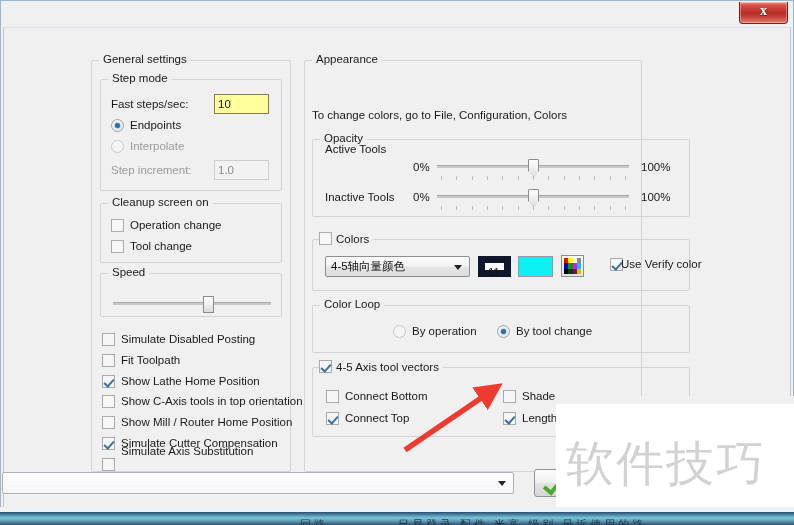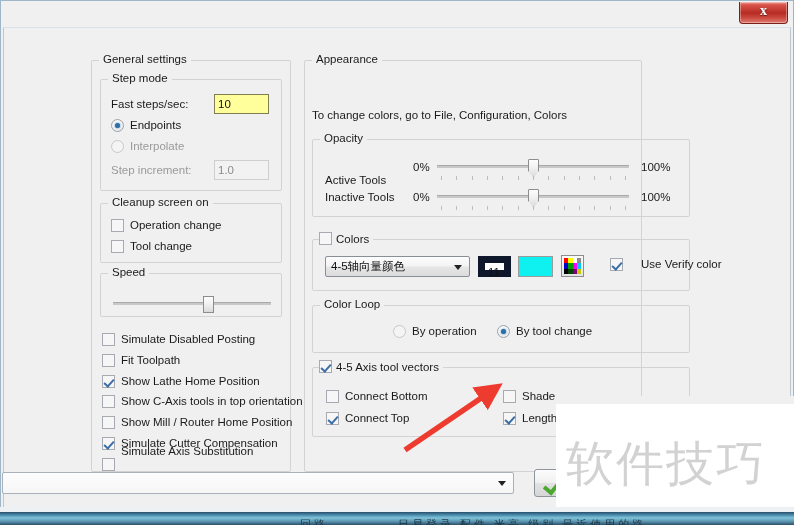--- a/index.html
+++ b/index.html
@@ -353,21 +353,21 @@
       </div>
 
       <div class="group" style="left:300px; top:32px; width:338px; height:412px;">
         <div class="legend">Appearance</div>
 
         <div class="lbl" style="left:7px; top:48px;">To change colors, go to File, Configuration, Colors</div>
 
         <div class="group" style="left:7px; top:78px; width:378px; height:78px;">
           <div class="legend">Opacity</div>
 
-          <div class="lbl" style="left:12px; top:34px;text-align:right;">Active Tools</div>
+          <div class="lbl" style="left:12px; top:3px;text-align:right;">Active Tools</div>
           <div class="lbl" style="left:100px; top:21px;">0%</div>
           <div class="slider pointed" style="left:124px; top:17px; width:192px;">
             <div class="track"></div>
             <div class="thumb" style="left:91px;"></div>
             <div class="ticks">
                 <i style="left: 4px;"></i>
                 <i style="left: 19.3333px;"></i>
                 <i style="left: 34.6667px;"></i>
                 <i style="left: 50px;"></i>
                 <i style="left: 65.3333px;"></i>
@@ -431,21 +431,21 @@
               <i style="background:#00a000"></i>
               <i style="background:#ff00ff"></i>
               <i style="background:#00c8ff"></i>
             <i style="background:#000000"></i>
               <i style="background:#004000"></i>
               <i style="background:#7d007d"></i>
               <i style="background:#c8c800"></i>
           </div>
 
           <div class="checkbox checked" style="left:297px; top:18px;"></div>
-          <div class="lbl" style="left:328px; top:18px;">Use Verify color</div>
+          <div class="lbl" style="left:308px; top:18px;">Use Verify color</div>
         </div>
 
         <div class="group" style="left:7px; top:244px; width:378px; height:48px;">
           <div class="legend">Color Loop</div>
           <div class="radio dim" style="left:80px; top:19px;"></div>
           <div class="lbl" style="left:99px; top:19px;">By operation</div>
           <div class="radio checked" style="left:184px; top:19px;"></div>
           <div class="lbl" style="left:203px; top:19px;">By tool change</div>
         </div>
 

